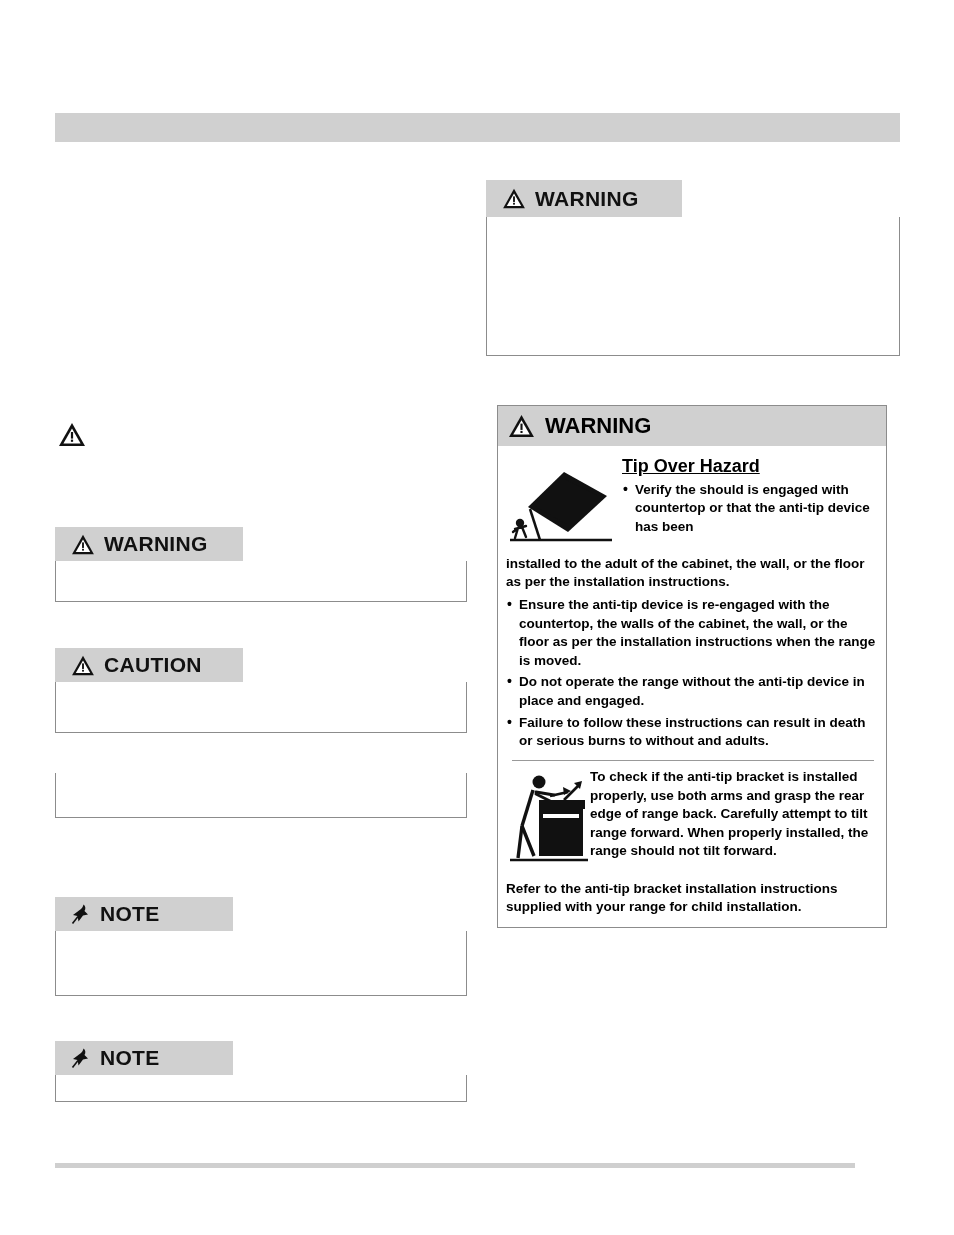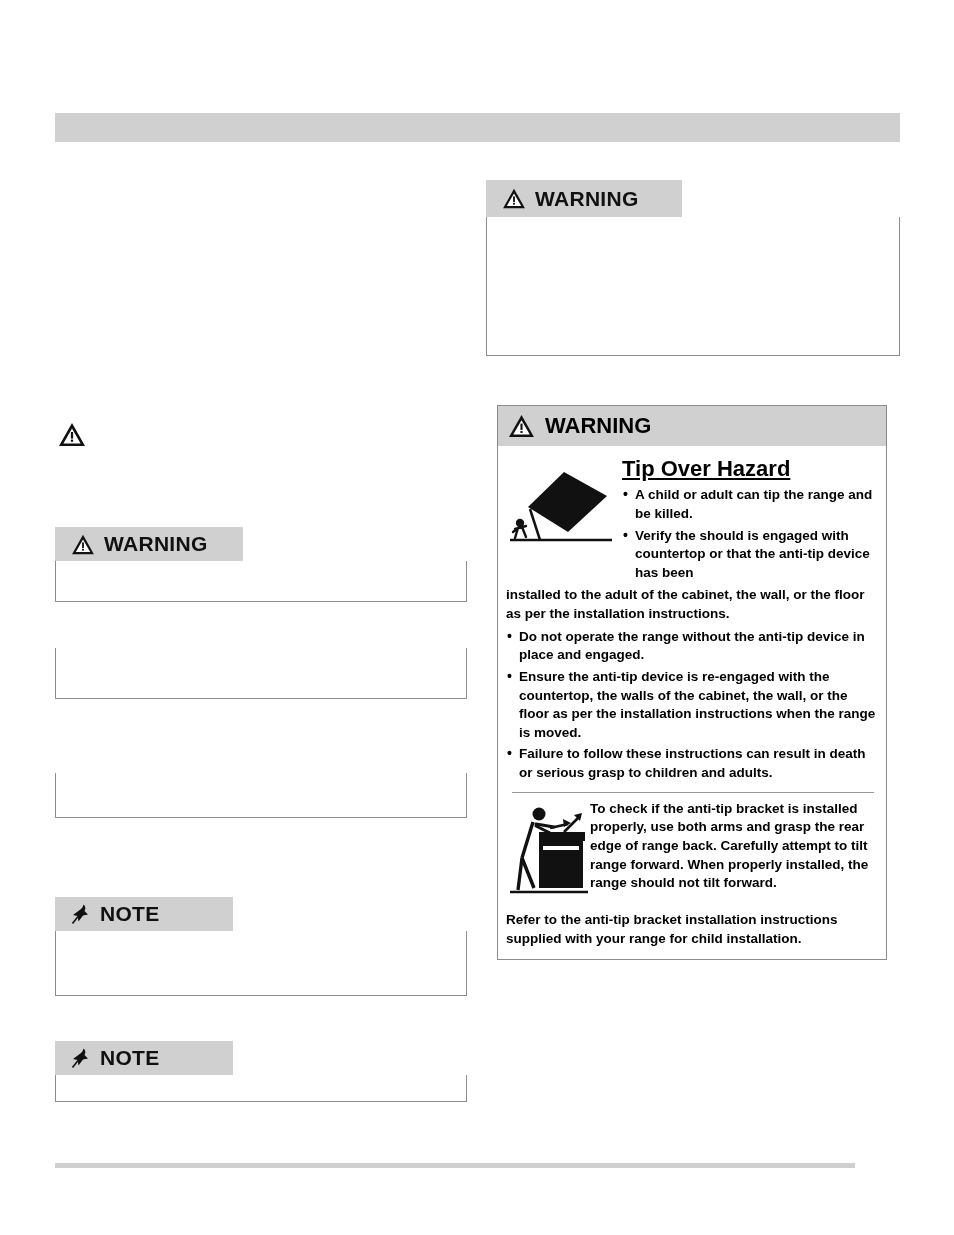--- a/index.html
+++ b/index.html
@@ -129,21 +129,21 @@
     font-weight: bold;
     margin-left: 10px;
   }
   .tip-body {
     padding: 8px 6px 10px 8px;
     font-size: 13.5px;
     font-weight: bold;
     line-height: 1.38;
   }
   .tip-title {
-    font-size: 22px;
+    font-size: 18px;
     font-weight: bold;
     text-decoration: underline;
     margin: 0 0 2px 0;
   }
   .tip-top {
     display: flex;
     gap: 6px;
   }
   .tip-illus {
     width: 110px;
@@ -206,20 +206,34 @@
           <rect x="12.9" y="17.6" width="2.2" height="2.2" fill="#111111"></rect>
         </svg>
       </span>
       <span class="htitle">WARNING</span>
     </div>
   </div>
   <div class="alert-body" style="height:41px;"></div>
 </div>
 
 <div class="alert" style="left:55px; top:648px; width:412px;">
+  <div class="alert-head head-partial" style="height:34px;">
+    <div class="shade" style="width:188px;"></div>
+    <div class="inner">
+      <span class="tri-icon">
+        <svg width="24" height="21" viewBox="0 0 28 25">
+          <path d="M14 1 L27 24 L1 24 Z" fill="#111111"></path>
+          <path d="M14 6.5 L22.6 21.4 L5.4 21.4 Z" fill="#ffffff"></path>
+          <rect x="12.9" y="10" width="2.2" height="6.6" fill="#111111"></rect>
+          <rect x="12.9" y="17.6" width="2.2" height="2.2" fill="#111111"></rect>
+        </svg>
+      </span>
+      <span class="htitle">CAUTION</span>
+    </div>
+  </div>
   <div class="alert-body" style="height:51px;"></div>
 </div>
 
 <div class="alert" style="left:55px; top:773px; width:412px;">
   <div class="alert-body" style="height:45px;"></div>
 </div>
 
 <div class="alert" style="left:55px; top:897px; width:412px;">
   <div class="alert-head head-partial" style="height:34px;">
     <div class="shade" style="width:178px;"></div>
@@ -296,32 +310,31 @@
 
           <line x1="24" y1="43" x2="34" y2="74" stroke="#111111" stroke-width="2.5"></line>
 
           <circle cx="14" cy="57" r="4.2" fill="#111111"></circle>
           <path d="M9 63 L20 60 M12 62 L9 72 M16 61 L20 71 M7 66 L12 62" stroke="#111111" stroke-width="2.4" fill="none" stroke-linecap="round"></path>
         </svg>
       </div>
       <div class="tip-top-text">
         <div class="tip-title">Tip Over Hazard</div>
         <ul class="bul">
-          <li>A child or adult can tip the range and be killed.</li>
           <li>Verify the should is engaged with countertop or that the anti-tip device has been</li>
         </ul>
       </div>
     </div>
 
     <div class="tip-cont">installed to the adult of the cabinet, the wall, or the floor as per the installation instructions.</div>
 
     <ul class="bul" style="margin-top:4px;">
+      <li>Ensure the anti-tip device is re-engaged with the countertop, the walls of the cabinet, the wall, or the floor as per the installation instructions when the range is moved.</li>
       <li>Do not operate the range without the anti-tip device in place and engaged.</li>
-      <li>Ensure the anti-tip device is re-engaged with the countertop, the walls of the cabinet, the wall, or the floor as per the installation instructions when the range is moved.</li>
-      <li>Failure to follow these instructions can result in death or serious grasp to children and adults.</li>
+      <li>Failure to follow these instructions can result in death or serious burns to without and adults.</li>
     </ul>
 
     <div class="tip-rule"></div>
 
     <div class="tip-check">
       <div class="tip-check-illus">
         <svg width="84" height="96" viewBox="0 0 84 96">
 
           <path d="M58 30 L74 14" stroke="#111111" stroke-width="2.6" fill="none"></path>
           <polygon points="76,11 68,13 74,19" fill="#111111"></polygon>

